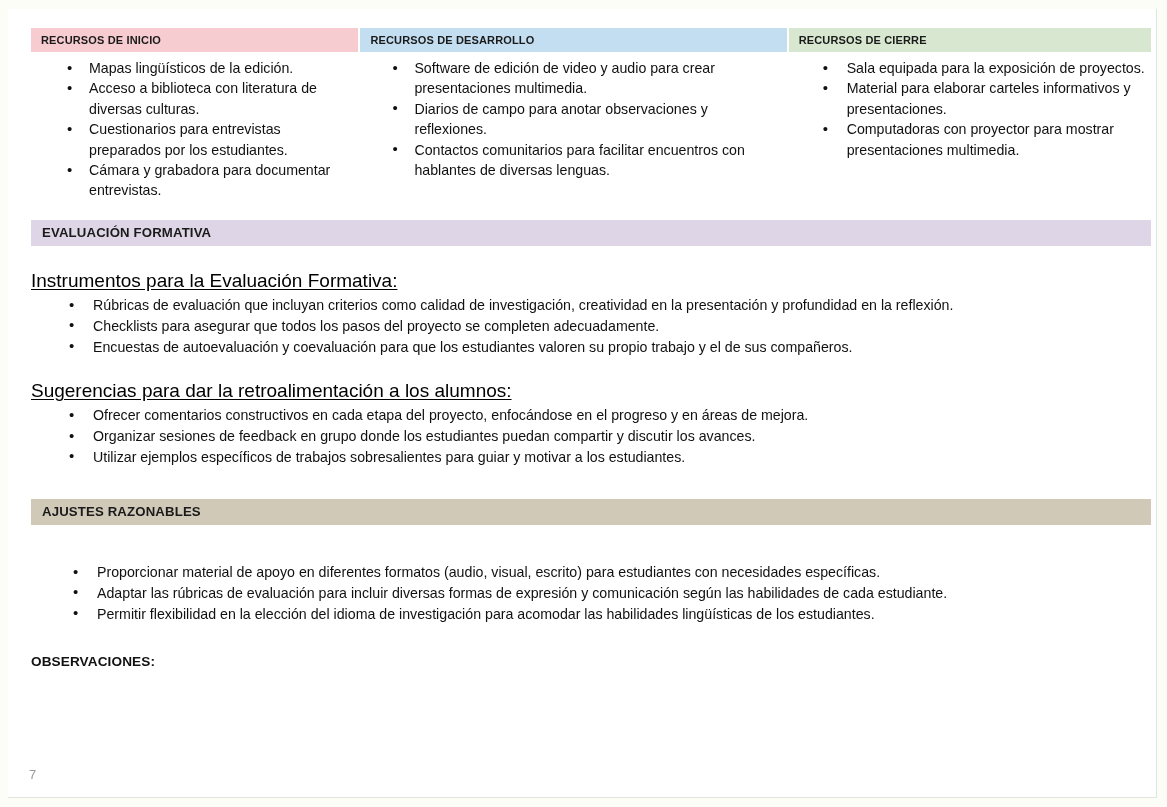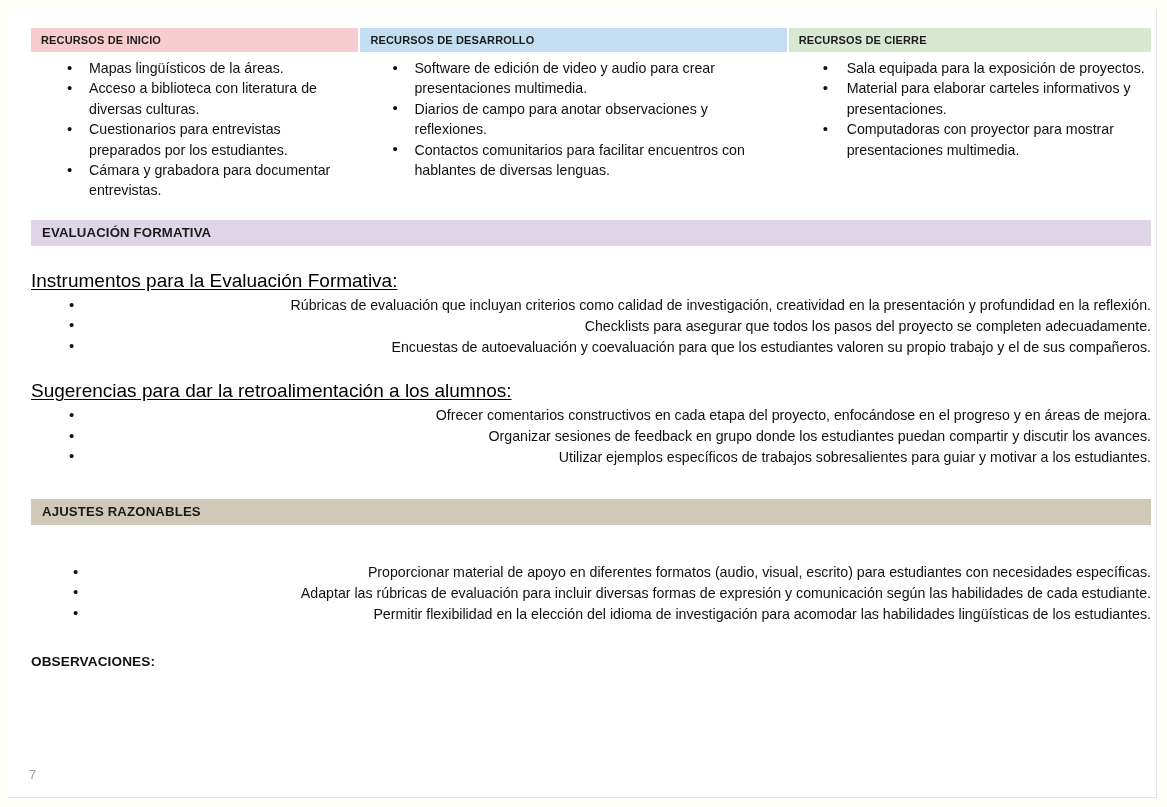--- a/index.html
+++ b/index.html
@@ -130,21 +130,20 @@
     display: inline-block;
     margin: 0;
   }
   .sub-head-block { margin-bottom: 2px; }
   .sub-head-block.second { margin-top: 24px; }
 
   ul.flat-list {
     list-style: none;
     margin: 4px 0 0 0;
     padding: 0;
-    text-align: right;
   }
   ul.flat-list li {
     position: relative;
     font-size: 14.2px;
     line-height: 20.8px;
     padding-left: 62px;
     color: #111;
   }
   ul.flat-list li::before {
     content: "\2022";
@@ -190,21 +189,21 @@
 <body>
 
 <div class="page-frame">
   <div class="page-sheet">
 
     <div class="resources-row">
 
       <div class="res-col res-col-inicio">
         <div class="res-head res-head-inicio">RECURSOS DE INICIO</div>
         <ul class="res-list">
-          <li>Mapas lingüísticos de la áreas.</li>
+          <li>Mapas lingüísticos de la edición.</li>
           <li>Acceso a biblioteca con literatura de diversas culturas.</li>
           <li>Cuestionarios para entrevistas preparados por los estudiantes.</li>
           <li>Cámara y grabadora para documentar entrevistas.</li>
         </ul>
       </div>
 
       <div class="res-col res-col-desarrollo">
         <div class="res-head res-head-desarrollo">RECURSOS DE DESARROLLO</div>
         <ul class="res-list">
           <li>Software de edición de video y audio para crear presentaciones multimedia.</li>

